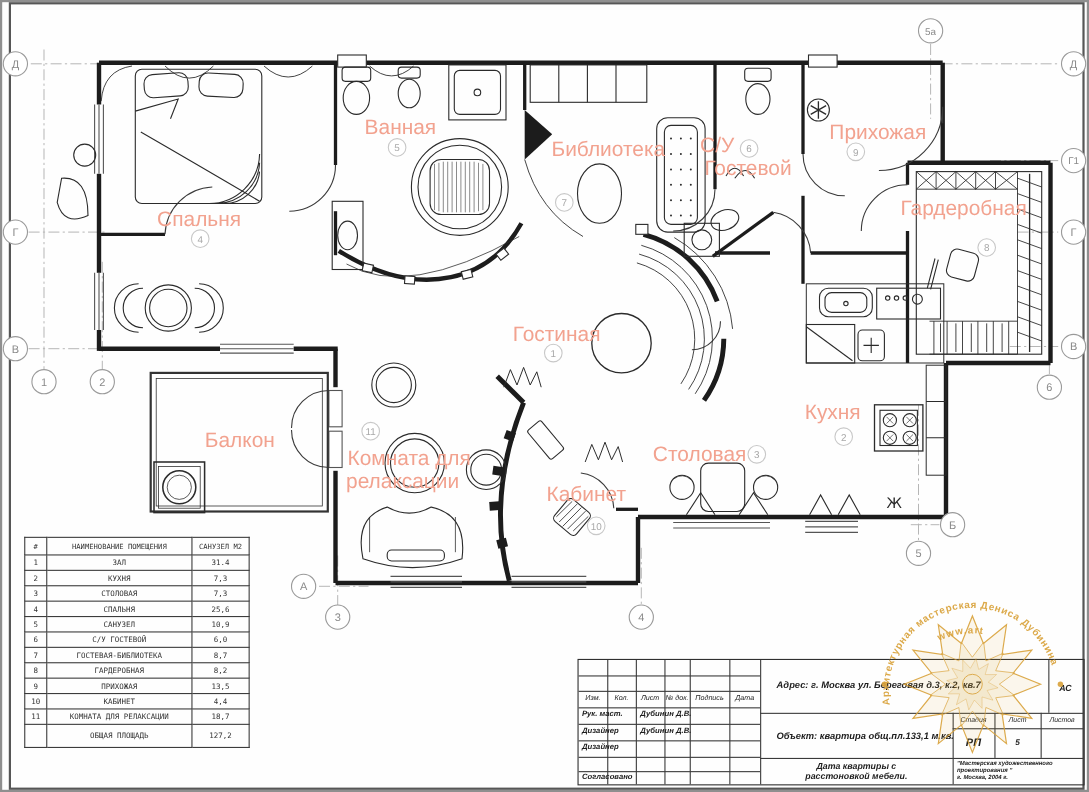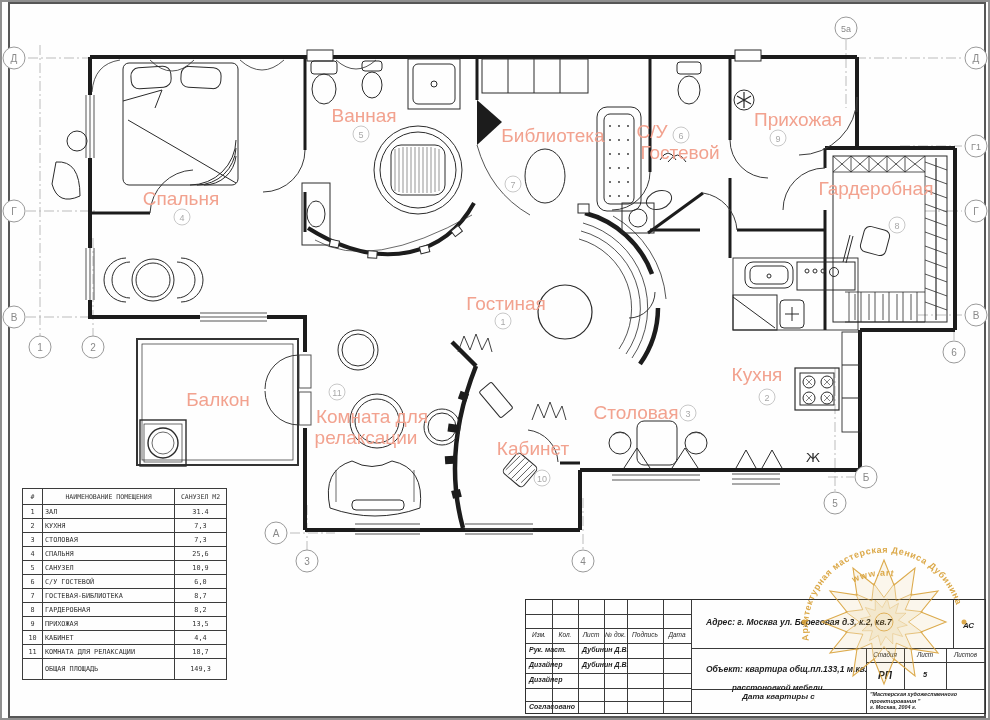--- a/index.html
+++ b/index.html
@@ -9,21 +9,21 @@
   .frame{position:absolute;left:8px;top:2px;width:974px;height:712px;border:2px solid #565656;}
   svg{position:absolute;left:0;top:0;}
   #plan{z-index:1;}
   #logo{z-index:3;pointer-events:none;}
   
   .expl{position:absolute;left:22px;top:488px;width:206px;z-index:2;color:#333;}
   .expl-title{font-family:"DejaVu Sans Mono",monospace;font-size:7.5px;letter-spacing:1.5px;
               text-align:center;height:20px;line-height:20px;white-space:pre;}
   .expl table{border-collapse:collapse;width:204px;table-layout:fixed;
               font-family:"DejaVu Sans Mono",monospace;font-size:6.8px;color:#333;}
-  .expl td{border:1px solid #3c3c3c;padding:0 2px;height:13px;overflow:hidden;white-space:nowrap;}
+  .expl td{border:1px solid #3c3c3c;padding:0 2px;height:13px;overflow:hidden;white-space:nowrap;text-align:center;}
   .expl td.c{text-align:center;}
   .expl tr.hd td{height:15px;font-size:6.5px;text-align:center;}
   .expl tr.tot td{height:20px;}
   
   .tb{position:absolute;left:525px;top:599px;width:459px;height:113px;
       border:1.5px solid #2f2f2f;z-index:2;font-style:italic;color:#1d1d1d;}
   .tb .vl,.tb .hl{position:absolute;background:#3a3a3a;}
   .tb .vl{width:1px;}
   .tb .hl{height:1px;}
   .tb .t{position:absolute;font-size:7px;white-space:nowrap;}
@@ -507,21 +507,21 @@
             <td class="c">4,4</td>
           </tr>
       <tr>
             <td class="c">11</td>
             <td>КОМНАТА ДЛЯ РЕЛАКСАЦИИ</td>
             <td class="c">18,7</td>
           </tr>
       <tr class="tot">
             <td class="c"></td>
             <td>ОБЩАЯ ПЛОЩАДЬ</td>
-            <td class="c">149,3</td>
+            <td class="c">127,2</td>
           </tr>
     </tbody>
       </table>
   </div>
 
   <div class="tb">
 
     <div class="vl" style="left:26px;top:0;height:113px"></div>
     <div class="vl" style="left:52px;top:0;height:113px"></div>
     <div class="vl" style="left:78px;top:0;height:113px"></div>
@@ -559,21 +559,21 @@
 
     <div class="t b" style="left:180px;top:17px;font-size:8.5px">Адрес: г. Москва ул. Береговая д.3, к.2, кв.7</div>
     <div class="t b ctr" style="left:427px;width:31px;top:21px;font-size:8px">АС</div>
     <div class="t b" style="left:180px;top:64px;font-size:8.5px">Объект: квартира общ.пл.133,1 м.кв.</div>
     <div class="t ctr" style="left:340px;width:38px;top:51px;font-size:6.3px">Стадия</div>
     <div class="t ctr" style="left:378px;width:42px;top:51px;font-size:6.3px">Лист</div>
     <div class="t ctr" style="left:420px;width:39px;top:51px;font-size:6.3px">Листов</div>
     <div class="t b ctr" style="left:340px;width:38px;top:70px;font-size:10px">РП</div>
     <div class="t b ctr" style="left:378px;width:42px;top:70px;font-size:7.5px">5</div>
     <div class="t b ctr" style="left:167px;width:171px;top:92px;font-size:8px">Дата квартиры с</div>
-    <div class="t b ctr" style="left:167px;width:171px;top:83px;font-size:8px">расстоновкой мебели.</div>
+    <div class="t b ctr" style="left:167px;width:171px;top:101px;font-size:8px">расстоновкой мебели.</div>
     <div class="t b sm" style="left:344px;width:112px;top:91px">"Мастерская художественного проектирования "</div>
     <div class="t b sm" style="left:344px;width:112px;top:104px">г. Москва, 2004 г.</div>
   </div>
 
   <svg id="logo" width="990" height="720" viewBox="0 0 990 720">
     <defs>
       <path id="lgTop" d="M810,646 A76,76 0 1 1 958,646"></path>
       <path id="lgBot" d="M815,634 A70,70 0 0 1 953,634"></path>
       <polygon id="lgstar" points="946,622 921,632 938,653 911,649 915,676 894,659 884,684 874,659 853,676 857,649 830,653 847,632 822,622 847,612 830,591 857,595 853,568 874,585 884,560 894,585 915,568 911,595 938,591 921,612"></polygon>
     </defs>

